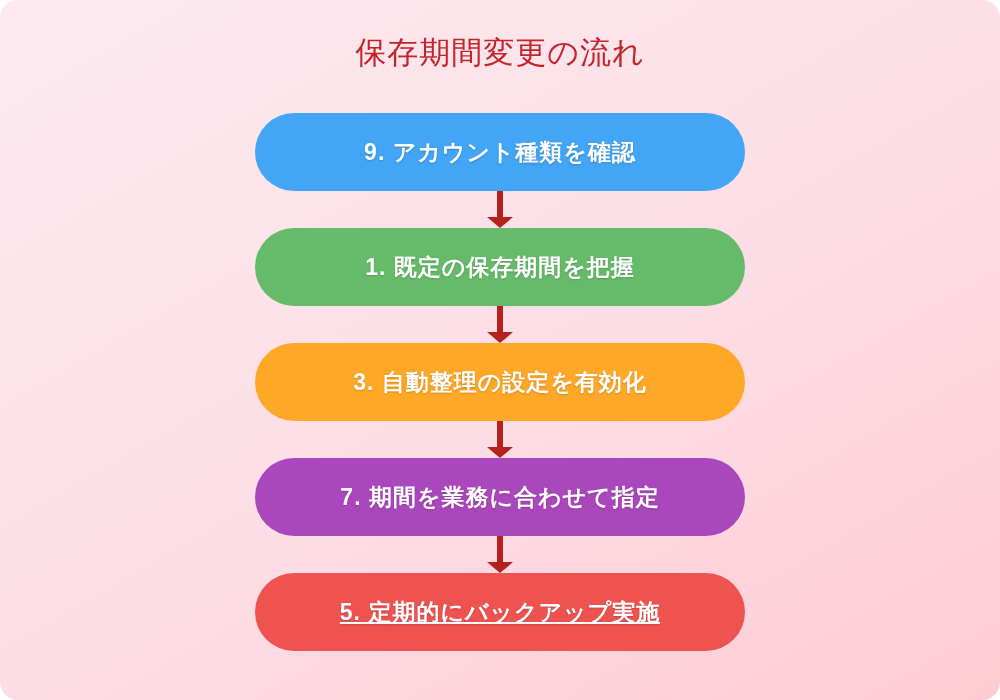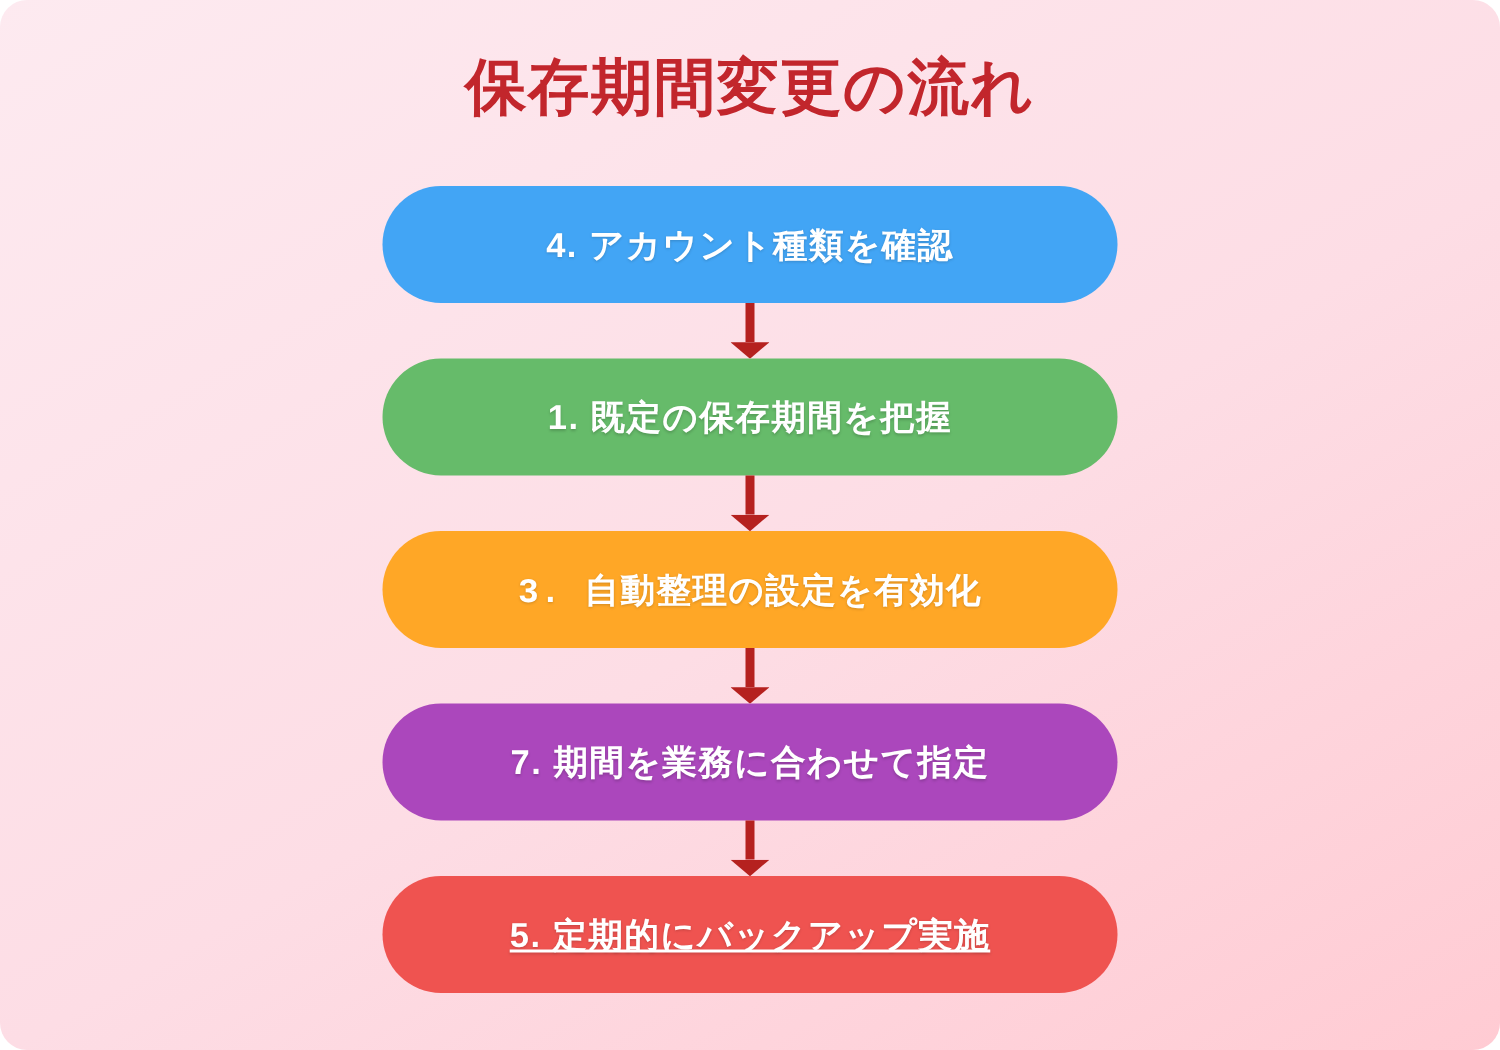--- a/index.html
+++ b/index.html
@@ -16,22 +16,22 @@
     box-sizing: border-box;
     border-radius: 18px;
     background: linear-gradient(150deg, #fdeaf0 0%, #fddde5 55%, #ffcbd3 100%);
     display: flex;
     flex-direction: column;
     align-items: center;
     overflow: hidden;
   }
   .title {
     margin-top: 36px;
-    font-size: 41px;
-    font-weight: bold;
+    font-size: 31px;
+    font-weight: normal;
     letter-spacing: 1px;
     line-height: 1.1;
   }
   .flow {
     margin-top: 43px;
     display: flex;
     flex-direction: column;
     align-items: center;
   }
   .step {
@@ -66,35 +66,35 @@
 </style>
 </head>
 <body>
 
 <div class="card">
 
   <div class="title" style="color: rgb(194, 38, 44);">保存期間変更の流れ</div>
 
   <div class="flow">
 
-    <div class="step" style="background-color: rgb(66, 165, 245);">4. アカウント種類を確認</div>
+    <div class="step" style="background-color: rgb(66, 165, 245);">9. アカウント種類を確認</div>
 
     <div class="arrow">
       <div class="stem" style="background-color: rgb(181, 33, 31);"></div>
       <div class="head" style="background-color: rgb(181, 33, 31);"></div>
     </div>
 
     <div class="step" style="background-color: rgb(102, 187, 106);">1. 既定の保存期間を把握</div>
 
     <div class="arrow">
       <div class="stem" style="background-color: rgb(181, 33, 31);"></div>
       <div class="head" style="background-color: rgb(181, 33, 31);"></div>
     </div>
 
-    <div class="step" style="background-color: rgb(255, 167, 38); font-family: Liberation Mono, monospace;">3. 自動整理の設定を有効化</div>
+    <div class="step" style="background-color: rgb(255, 167, 38);">3. 自動整理の設定を有効化</div>
 
     <div class="arrow">
       <div class="stem" style="background-color: rgb(181, 33, 31);"></div>
       <div class="head" style="background-color: rgb(181, 33, 31);"></div>
     </div>
 
     <div class="step" style="background-color: rgb(171, 71, 188);">7. 期間を業務に合わせて指定</div>
 
     <div class="arrow">
       <div class="stem" style="background-color: rgb(181, 33, 31);"></div>

